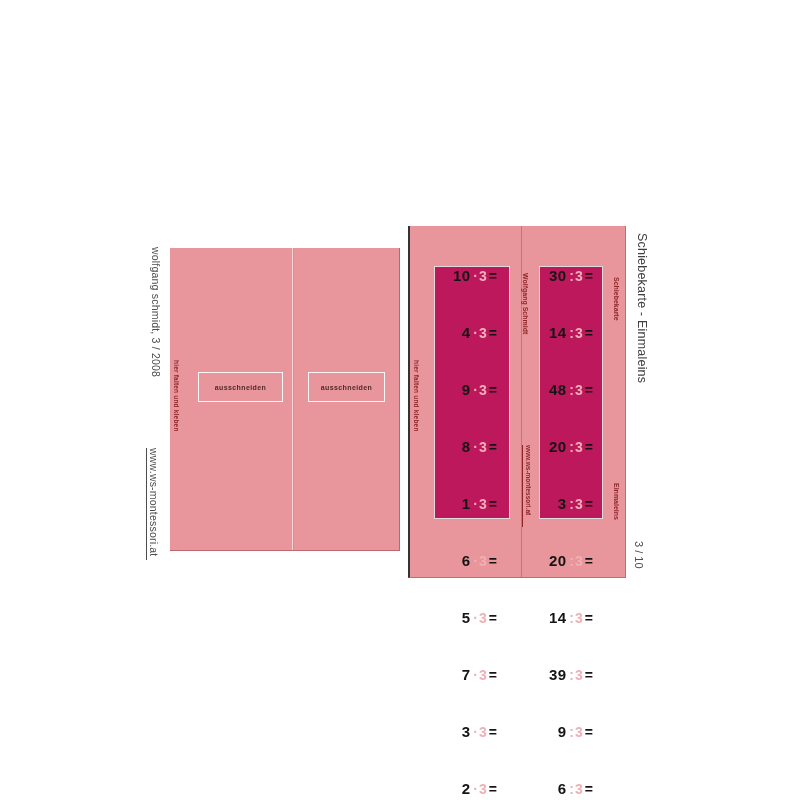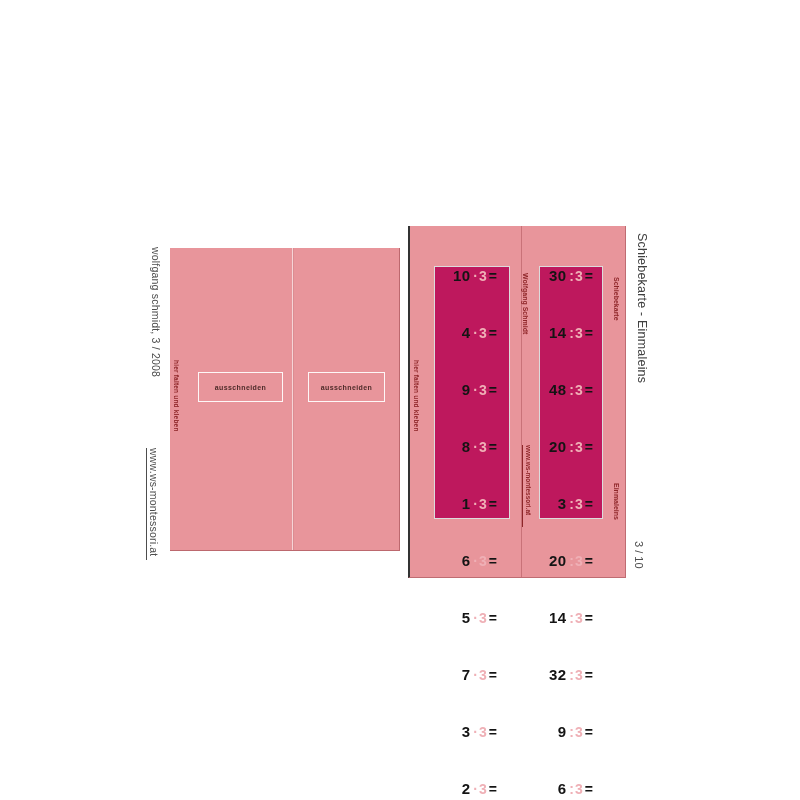--- a/index.html
+++ b/index.html
@@ -194,21 +194,21 @@
         <span class="num">20</span>
         <span class="op">:3</span>
         <span class="eq">=</span>
       </div>
       <div class="prow">
         <span class="num">14</span>
         <span class="op">:3</span>
         <span class="eq">=</span>
       </div>
       <div class="prow">
-        <span class="num">32</span>
+        <span class="num">39</span>
         <span class="op">:3</span>
         <span class="eq">=</span>
       </div>
       <div class="prow">
         <span class="num">9</span>
         <span class="op">:3</span>
         <span class="eq">=</span>
       </div>
       <div class="prow">
         <span class="num">6</span>

